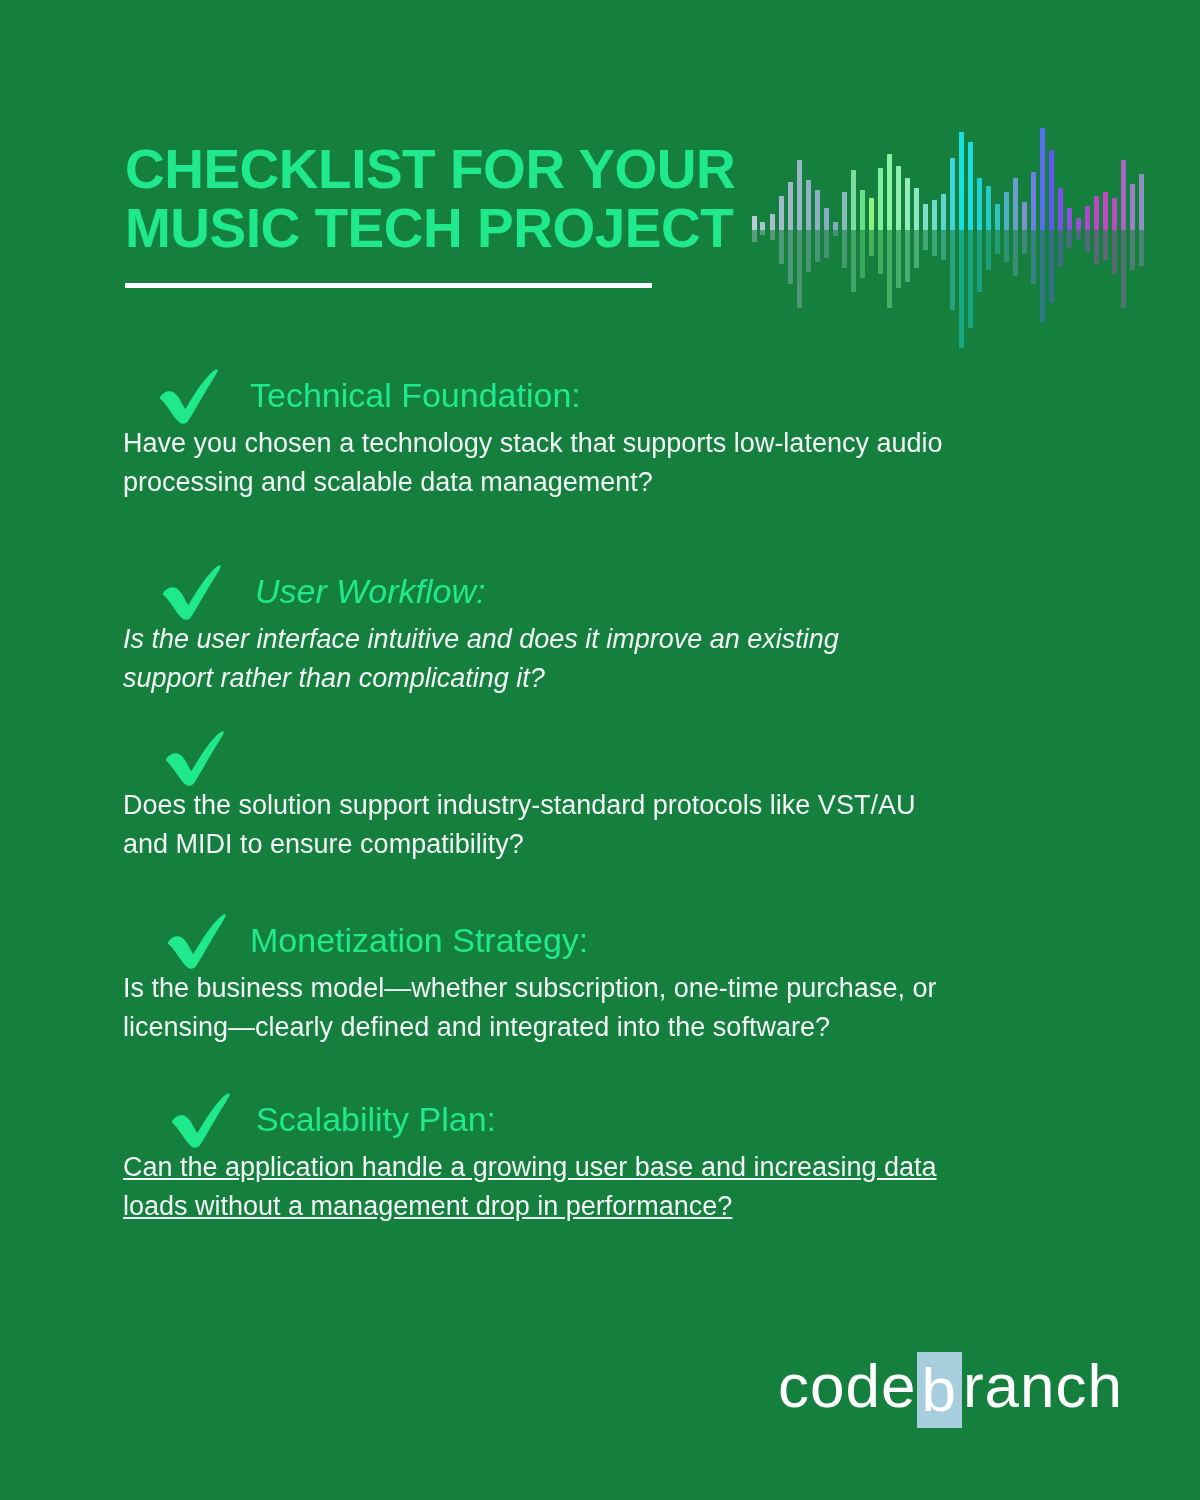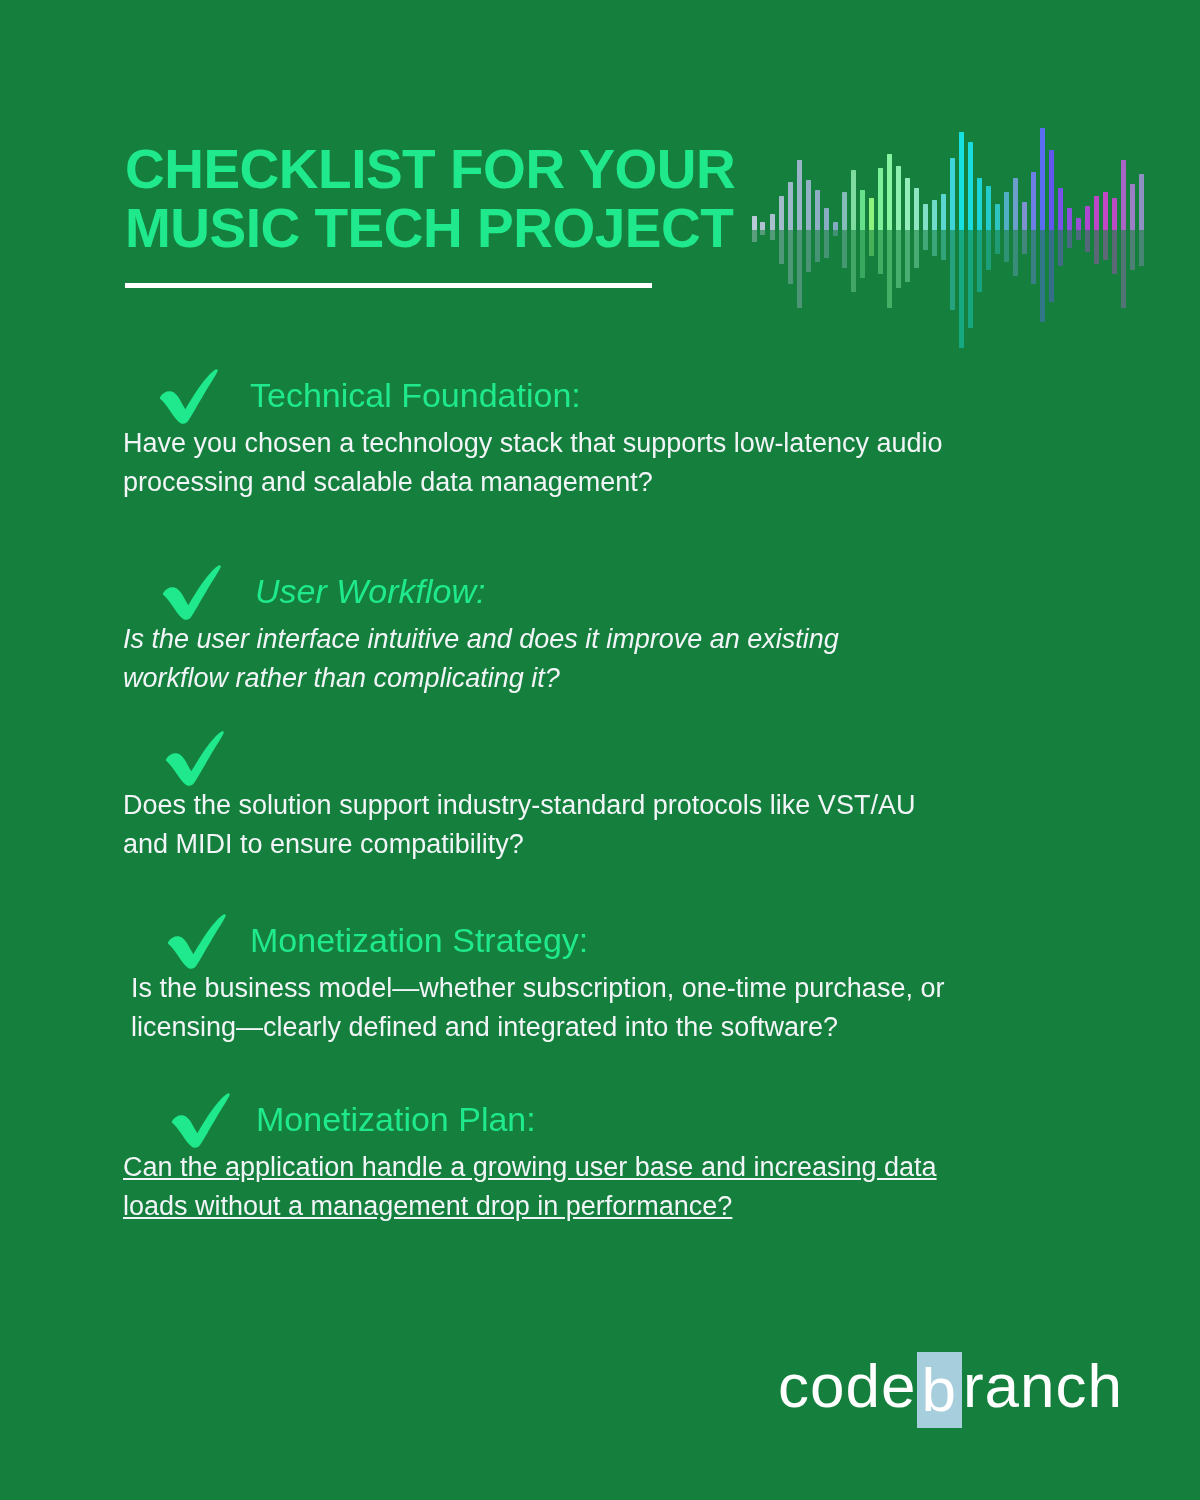--- a/index.html
+++ b/index.html
@@ -295,21 +295,21 @@
                C25.9 35.2 27.6 38.6 29.3 41.2 C31.6 37.6 35.2 31.4 39.6 24.6
                C45.4 15.6 52.4 6.6 58.4 2.2 C60.6 0.6 62.6 1.4 61.4 3.8
                C59.3 8.2 53.8 16.4 47.8 26.6 C41.6 37.2 35.6 47.8 32.4 52.6
                C30.4 55.6 27.4 56.6 24.6 55.2 C21.6 53.7 18.4 49.6 15.2 44.6
                C11.4 38.6 7.2 33.4 4.9 31.6 C3.5 30.5 3.7 29.7 4.5 28.5 Z" fill="#1FE98C"></path>
     </svg></span>
           <div class="item-title" style="left: 227px;">User Workflow:</div>
         </div>
         <div class="item-body" style="top: 56px;">
           <span class="line">Is the user interface intuitive and does it improve an existing</span>
-          <span class="line">workflow rather than complicating it?</span>
+          <span class="line">support rather than complicating it?</span>
         </div>
       </div>
       <div class="item" style="top: 362px;">
         <div class="item-head">
           <span class="check-icon" style="left: 134px;"><svg viewBox="0 0 74 58" width="74" height="58" aria-hidden="true">
       <path d="M4.5 28.5 C7 24.5 11.5 22.5 15.5 23.5 C19 24.4 21.6 27.8 23.8 31.6
                C25.9 35.2 27.6 38.6 29.3 41.2 C31.6 37.6 35.2 31.4 39.6 24.6
                C45.4 15.6 52.4 6.6 58.4 2.2 C60.6 0.6 62.6 1.4 61.4 3.8
                C59.3 8.2 53.8 16.4 47.8 26.6 C41.6 37.2 35.6 47.8 32.4 52.6
                C30.4 55.6 27.4 56.6 24.6 55.2 C21.6 53.7 18.4 49.6 15.2 44.6
@@ -326,36 +326,36 @@
           <span class="check-icon" style="left: 136px;"><svg viewBox="0 0 74 58" width="74" height="58" aria-hidden="true">
       <path d="M4.5 28.5 C7 24.5 11.5 22.5 15.5 23.5 C19 24.4 21.6 27.8 23.8 31.6
                C25.9 35.2 27.6 38.6 29.3 41.2 C31.6 37.6 35.2 31.4 39.6 24.6
                C45.4 15.6 52.4 6.6 58.4 2.2 C60.6 0.6 62.6 1.4 61.4 3.8
                C59.3 8.2 53.8 16.4 47.8 26.6 C41.6 37.2 35.6 47.8 32.4 52.6
                C30.4 55.6 27.4 56.6 24.6 55.2 C21.6 53.7 18.4 49.6 15.2 44.6
                C11.4 38.6 7.2 33.4 4.9 31.6 C3.5 30.5 3.7 29.7 4.5 28.5 Z" fill="#1FE98C"></path>
     </svg></span>
           <div class="item-title" style="left: 222px;">Monetization Strategy:</div>
         </div>
-        <div class="item-body" style="top: 56px; margin-left: 8px;">
+        <div class="item-body" style="top: 56px;">
           <span class="line">Is the business model—whether subscription, one-time purchase, or</span>
           <span class="line">licensing—clearly defined and integrated into the software?</span>
         </div>
       </div>
       <div class="item" style="top: 724px;">
         <div class="item-head">
           <span class="check-icon" style="left: 140px;"><svg viewBox="0 0 74 58" width="74" height="58" aria-hidden="true">
       <path d="M4.5 28.5 C7 24.5 11.5 22.5 15.5 23.5 C19 24.4 21.6 27.8 23.8 31.6
                C25.9 35.2 27.6 38.6 29.3 41.2 C31.6 37.6 35.2 31.4 39.6 24.6
                C45.4 15.6 52.4 6.6 58.4 2.2 C60.6 0.6 62.6 1.4 61.4 3.8
                C59.3 8.2 53.8 16.4 47.8 26.6 C41.6 37.2 35.6 47.8 32.4 52.6
                C30.4 55.6 27.4 56.6 24.6 55.2 C21.6 53.7 18.4 49.6 15.2 44.6
                C11.4 38.6 7.2 33.4 4.9 31.6 C3.5 30.5 3.7 29.7 4.5 28.5 Z" fill="#1FE98C"></path>
     </svg></span>
-          <div class="item-title" style="left: 228px;">Monetization Plan:</div>
+          <div class="item-title" style="left: 228px;">Scalability Plan:</div>
         </div>
         <div class="item-body" style="top: 56px; text-decoration: underline;">
           <span class="line">Can the application handle a growing user base and increasing data</span>
           <span class="line">loads without a management drop in performance?</span>
         </div>
       </div>
     </div>
 
   <div class="logo">
     <span class="logo-part">code</span>

